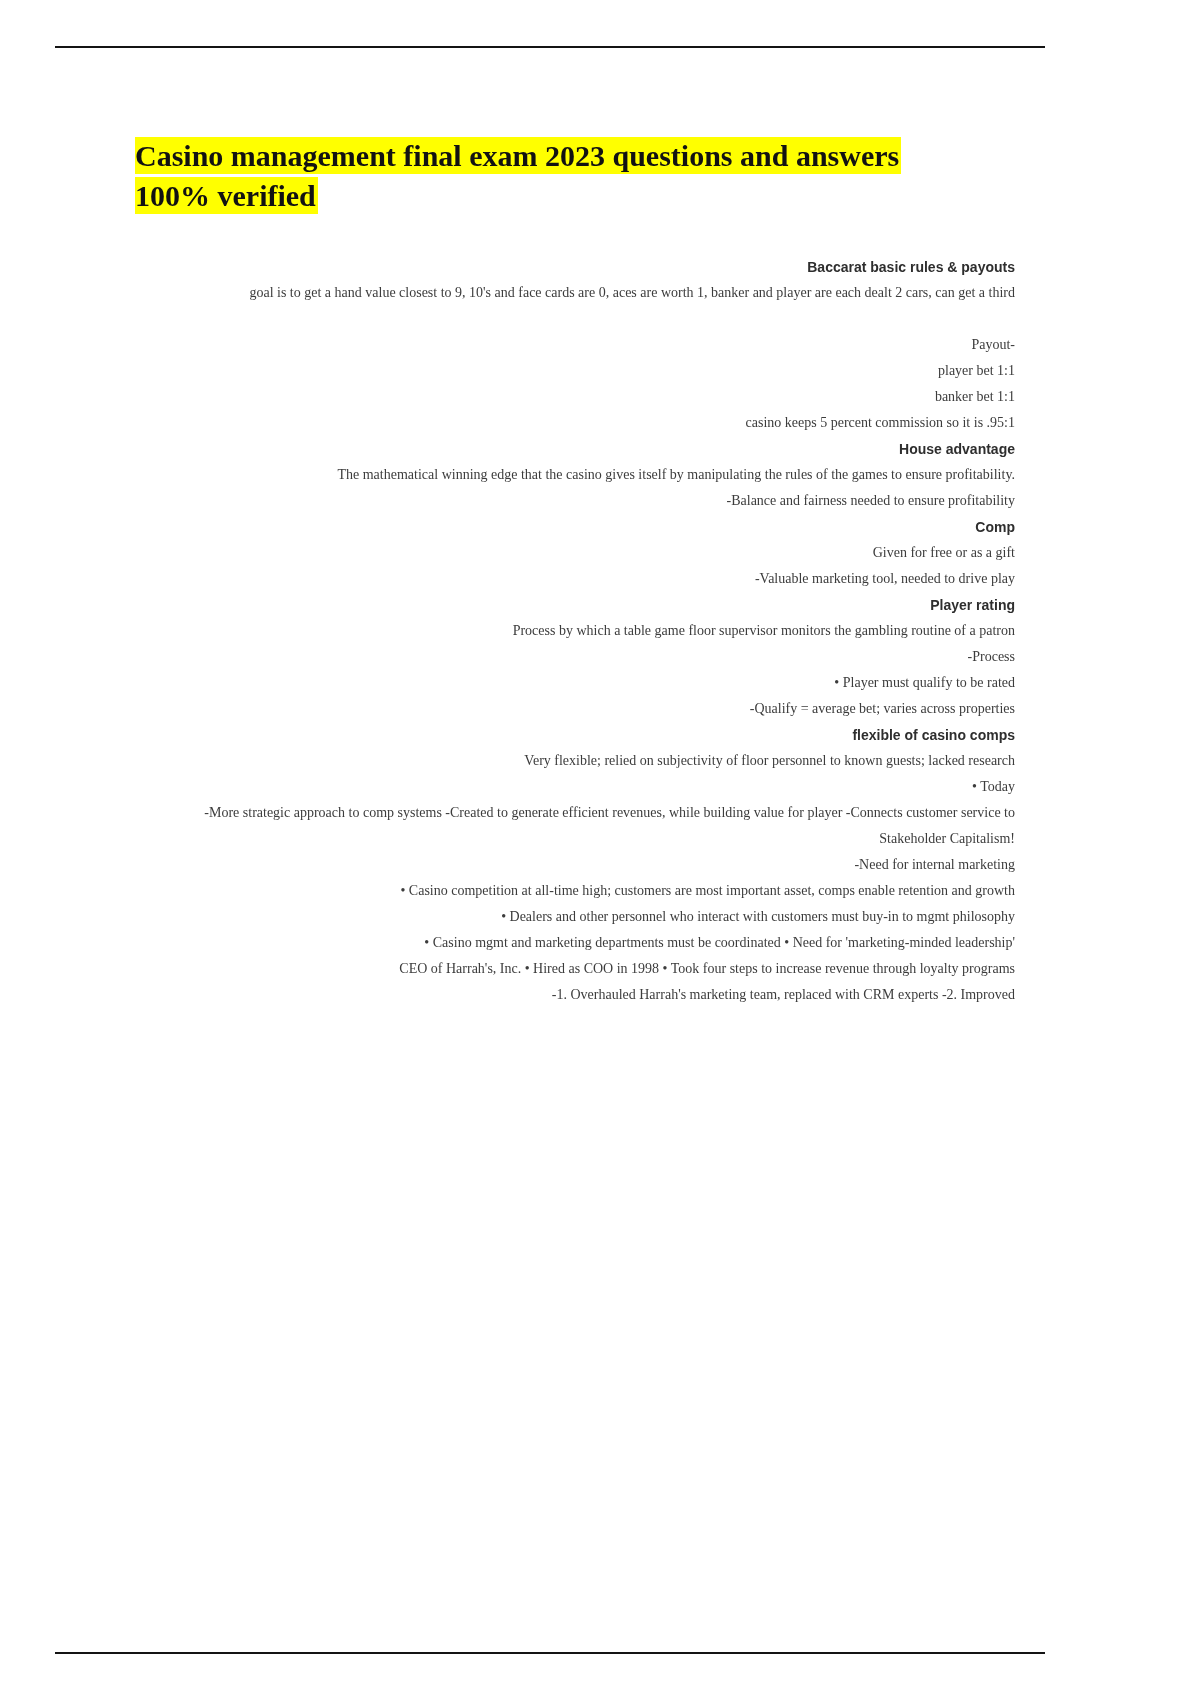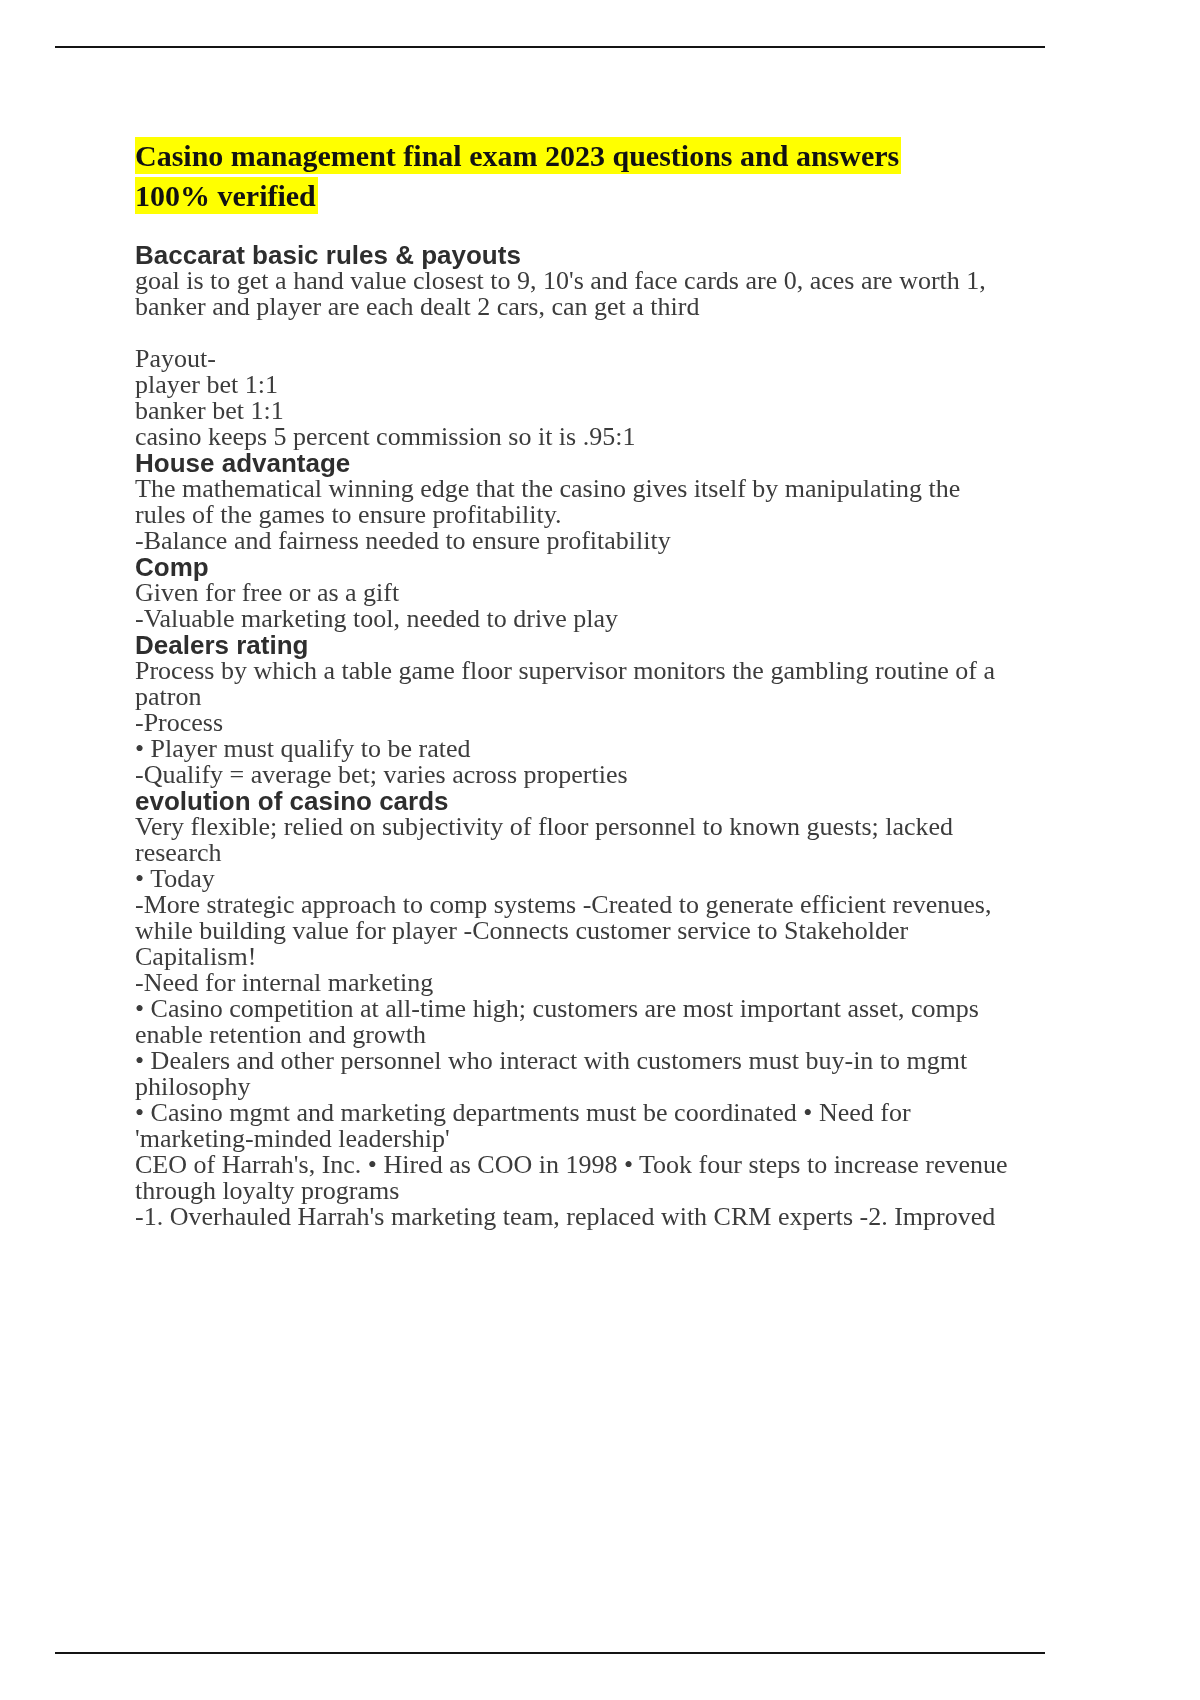--- a/index.html
+++ b/index.html
@@ -31,32 +31,33 @@
     top: 136px;
     width: 880px;
   }
   .doc-title {
     font-family: "Liberation Serif", serif;
     font-size: 30px;
     font-weight: 700;
     line-height: 40px;
     color: #121212;
     max-width: 790px;
-    margin-bottom: 26px;
+    margin-bottom: 38px;
   }
   .hl {
     background: #ffff00;
     -webkit-box-decoration-break: clone;
     box-decoration-break: clone;
     padding: 2px 2px 2px 0;
   }
   .qa-list {
-    font-size: 26px;
+    font-size: 14px;
     line-height: 26px;
     color: #3c3c3c;
+    text-align: right;
   }
   .qa-term {
     font-weight: 700;
     color: #2e2e2e;
   }
   .qa-answer {
     white-space: pre-line;
     font-family: Liberation Serif, serif;
   }
 </style>
@@ -89,30 +90,30 @@
 -Balance and fairness needed to ensure profitability</div>
       </div>
 
       <div class="qa-block">
         <div class="qa-term">Comp</div>
         <div class="qa-answer">Given for free or as a gift
 -Valuable marketing tool, needed to drive play</div>
       </div>
 
       <div class="qa-block">
-        <div class="qa-term">Dealers rating</div>
+        <div class="qa-term">Player rating</div>
         <div class="qa-answer">Process by which a table game floor supervisor monitors the gambling routine of a patron
 -Process
 • Player must qualify to be rated
 -Qualify = average bet; varies across properties</div>
       </div>
 
 
       <div class="qa-block">
-        <div class="qa-term">evolution of casino cards</div>
+        <div class="qa-term">flexible of casino comps</div>
         <div class="qa-answer">Very flexible; relied on subjectivity of floor personnel to known guests; lacked research
 • Today
 -More strategic approach to comp systems -Created to generate efficient revenues, while building value for player -Connects customer service to Stakeholder Capitalism!
 -Need for internal marketing
 • Casino competition at all-time high; customers are most important asset, comps enable retention and growth
 • Dealers and other personnel who interact with customers must buy-in to mgmt philosophy
 • Casino mgmt and marketing departments must be coordinated • Need for 'marketing-minded leadership'</div>
       </div>
 
       <div class="qa-block">

